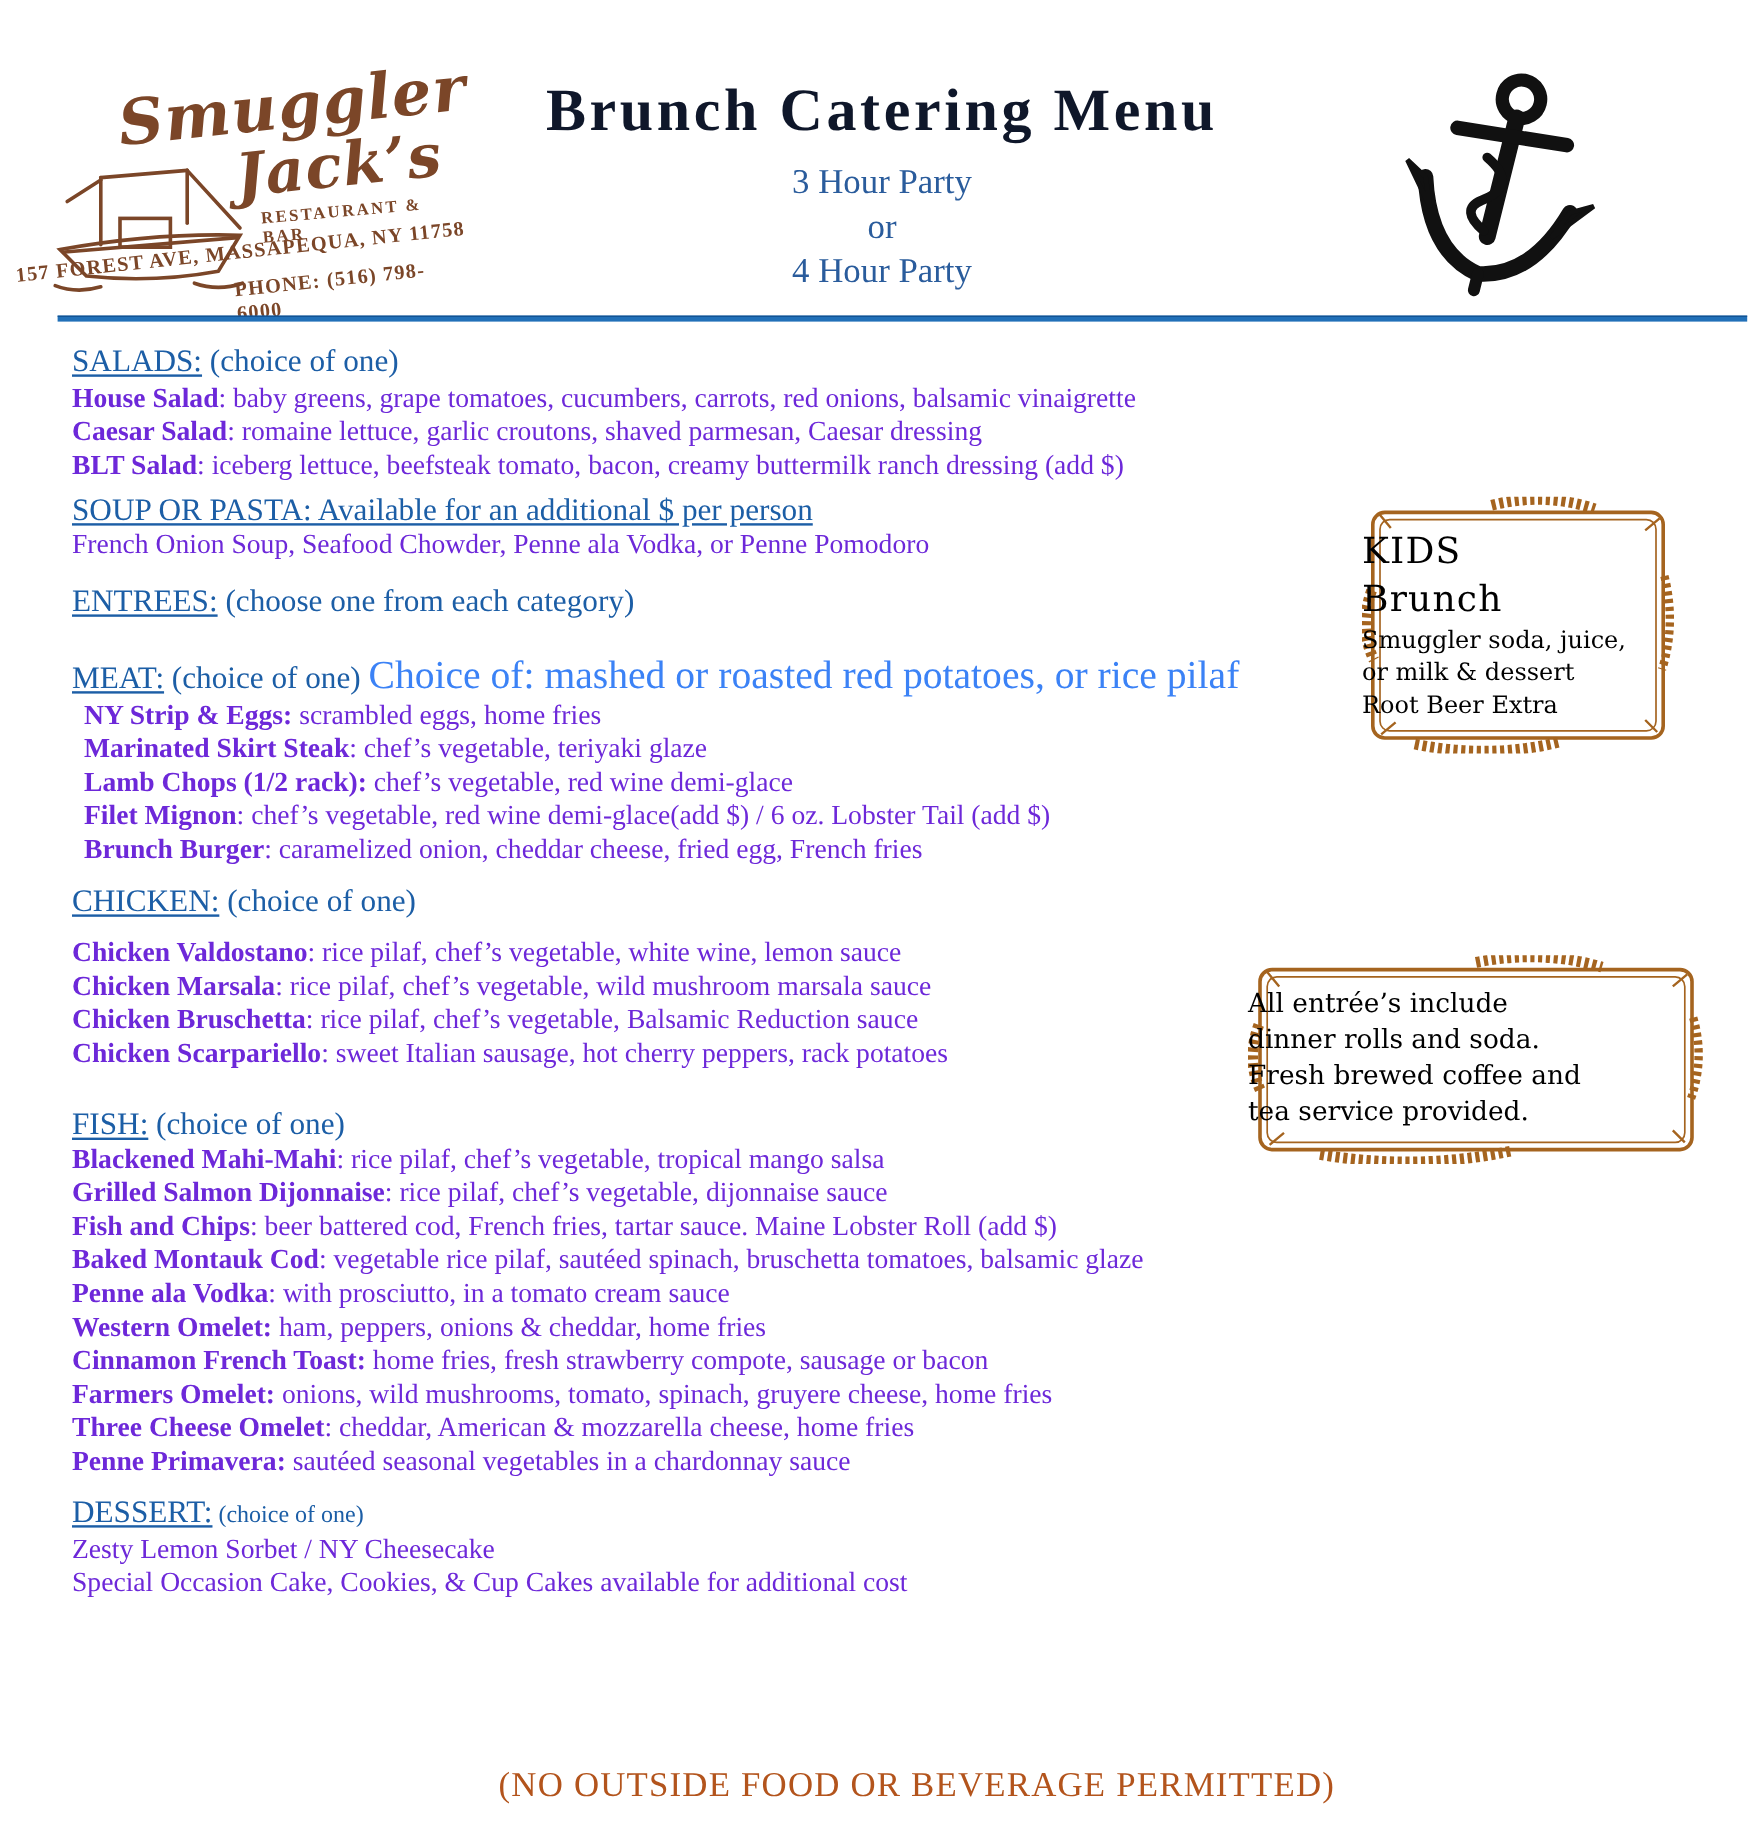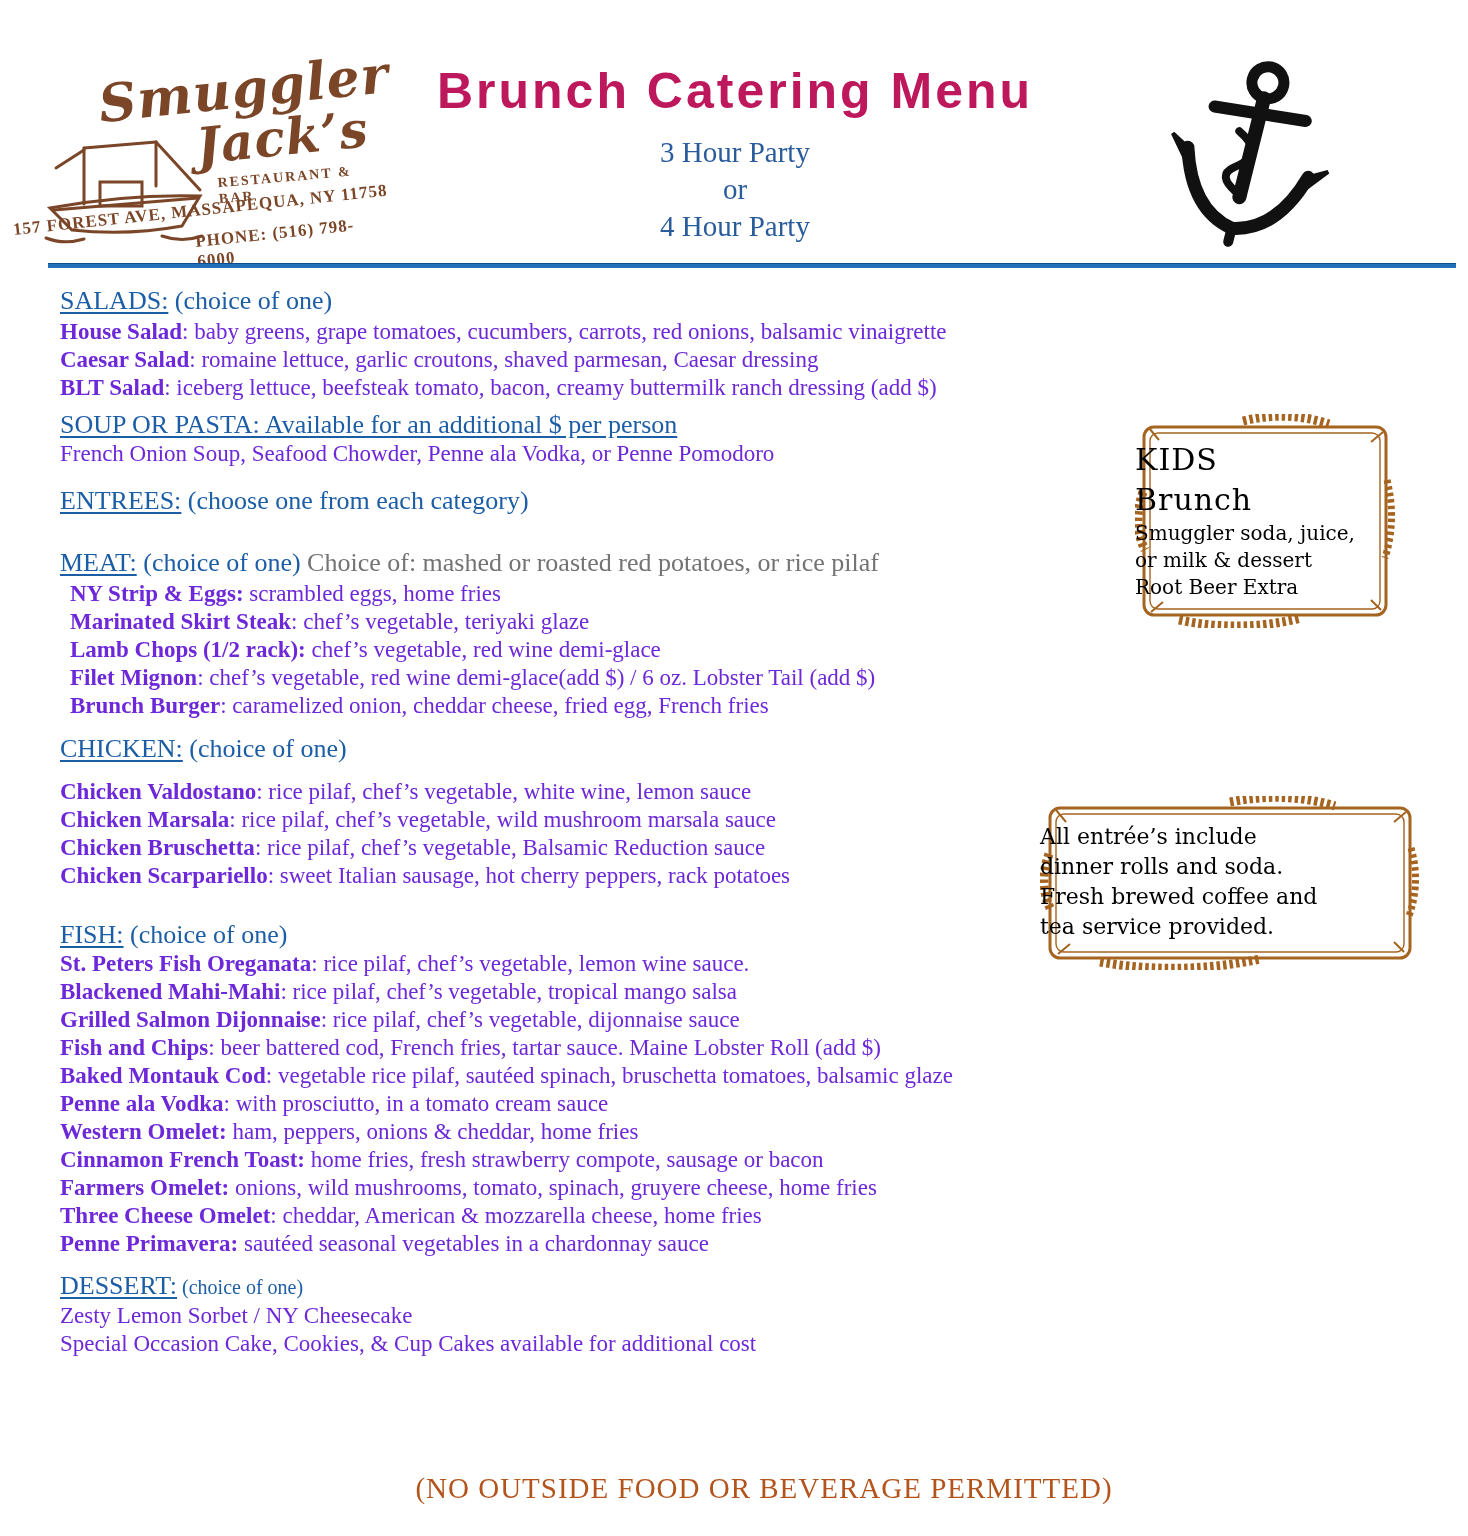--- a/index.html
+++ b/index.html
@@ -34,38 +34,38 @@
     font-size:17px; font-weight:bold; letter-spacing:1px; transform:rotate(-6deg);
   }
   .logo-addr2 {
     position:absolute; left:150px; top:170px;
     font-size:17px; font-weight:bold; letter-spacing:1px; transform:rotate(-6deg);
   }
   .boat-svg { position:absolute; left:-4px; top:78px; }
 
   .title-block { position:absolute; left:340px; top:62px; width:790px; text-align:center; }
   .page-title {
-    font-family:Liberation Sans, sans-serif; font-weight:bold;
-    font-size:50px; color:#be185d; letter-spacing:3px; white-space:nowrap;
+    font-family:Liberation Serif, serif; font-weight:bold;
+    font-size:50px; color:#0f172a; letter-spacing:3px; white-space:nowrap;
   }
   .subtitle { margin-top:14px; font-size:29px; color:#2a5c9c; line-height:37px; }
 
   .anchor-wrap { position:absolute; left:1150px; top:52px; width:200px; height:205px; }
 
   .rule {
     position:absolute; left:48px; top:263px; width:1408px; height:5px;
     background:#2170b8; border-top:1px solid #0f4c8c;
   }
 
   
   .content { position:absolute; left:60px; top:286px; width:1128px; }
 
   .h { color:#1c5ea6; font-size:26px; line-height:30px; white-space:nowrap; }
   .h .u { text-decoration:underline; text-underline-offset:3px; }
-  .h .blk { color:#737373; font-size:26px; }
+  .h .blk { color:#3b82f6; font-size:33px; }
   .h .small-note { font-size:20px; }
 
   .item { font-size:23px; line-height:28px; color:#6d28d9; white-space:nowrap; }
   .item .b { font-weight:bold; }
   .indent .item { padding-left:10px; }
 
   .mt8  { margin-top:8px; }
   .mt13 { margin-top:13px; }
   .mt14 { margin-top:14px; }
   .mt18 { margin-top:18px; }
@@ -171,21 +171,20 @@
     <div class="gap14"></div>
     <div>
       <div class="item"><span class="b">Chicken Valdostano</span><span>: rice pilaf, chef’s vegetable, white wine, lemon sauce</span></div>
       <div class="item"><span class="b">Chicken Marsala</span><span>: rice pilaf, chef’s vegetable, wild mushroom marsala sauce</span></div>
       <div class="item"><span class="b">Chicken Bruschetta</span><span>: rice pilaf, chef’s vegetable, Balsamic Reduction sauce</span></div>
       <div class="item"><span class="b">Chicken Scarpariello</span><span>: sweet Italian sausage, hot cherry peppers, rack potatoes</span></div>
     </div>
 
     <div class="h mt30"><span class="u">FISH:</span><span> (choice of one)</span></div>
     <div>
-      <div class="item"><span class="b">St. Peters Fish Oreganata</span><span>: rice pilaf, chef’s vegetable, lemon wine sauce.</span></div>
       <div class="item"><span class="b">Blackened Mahi-Mahi</span><span>: rice pilaf, chef’s vegetable, tropical mango salsa</span></div>
       <div class="item"><span class="b">Grilled Salmon Dijonnaise</span><span>: rice pilaf, chef’s vegetable, dijonnaise sauce</span></div>
       <div class="item"><span class="b">Fish and Chips</span><span>: beer battered cod, French fries, tartar sauce. Maine Lobster Roll (add $)</span></div>
       <div class="item"><span class="b">Baked Montauk Cod</span><span>: vegetable rice pilaf, sautéed spinach, bruschetta tomatoes, balsamic glaze</span></div>
     </div>
 
     <div>
       <div class="item"><span class="b">Penne ala Vodka</span><span>: with prosciutto, in a tomato cream sauce</span></div>
       <div class="item"><span class="b">Western Omelet:</span><span> ham, peppers, onions &amp; cheddar, home fries</span></div>
       <div class="item"><span class="b">Cinnamon French Toast:</span><span> home fries, fresh strawberry compote, sausage or bacon</span></div>

